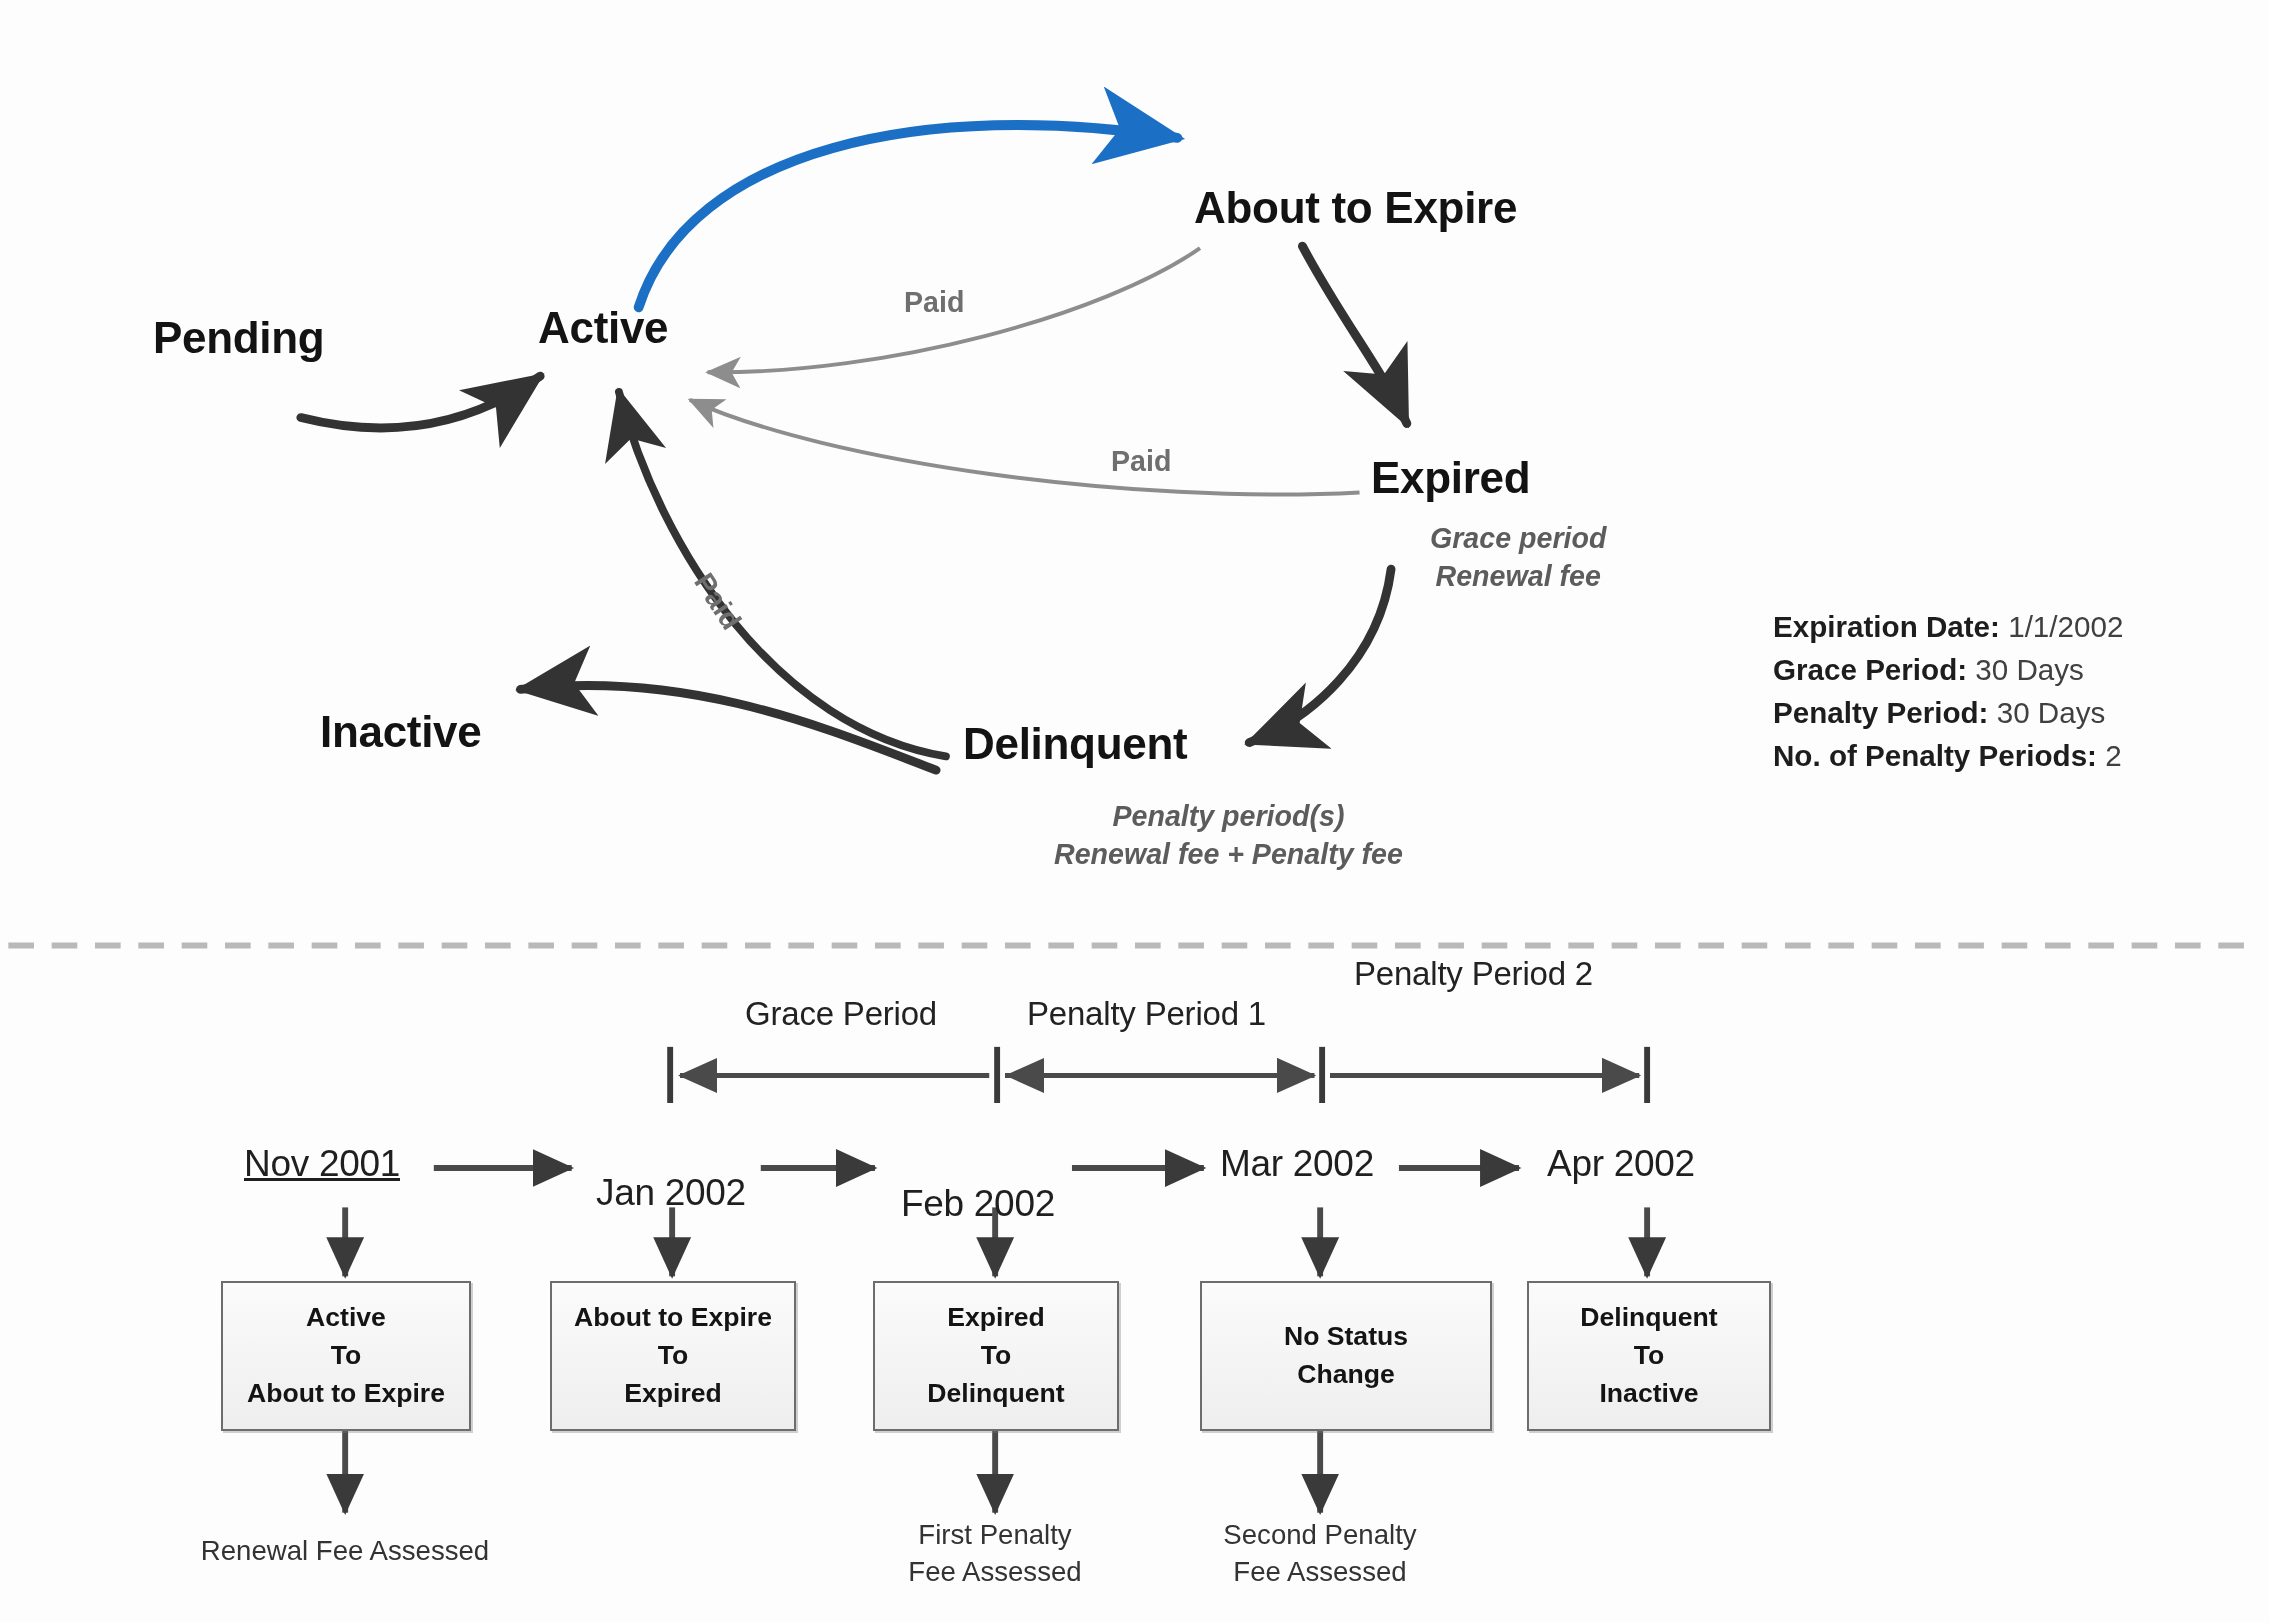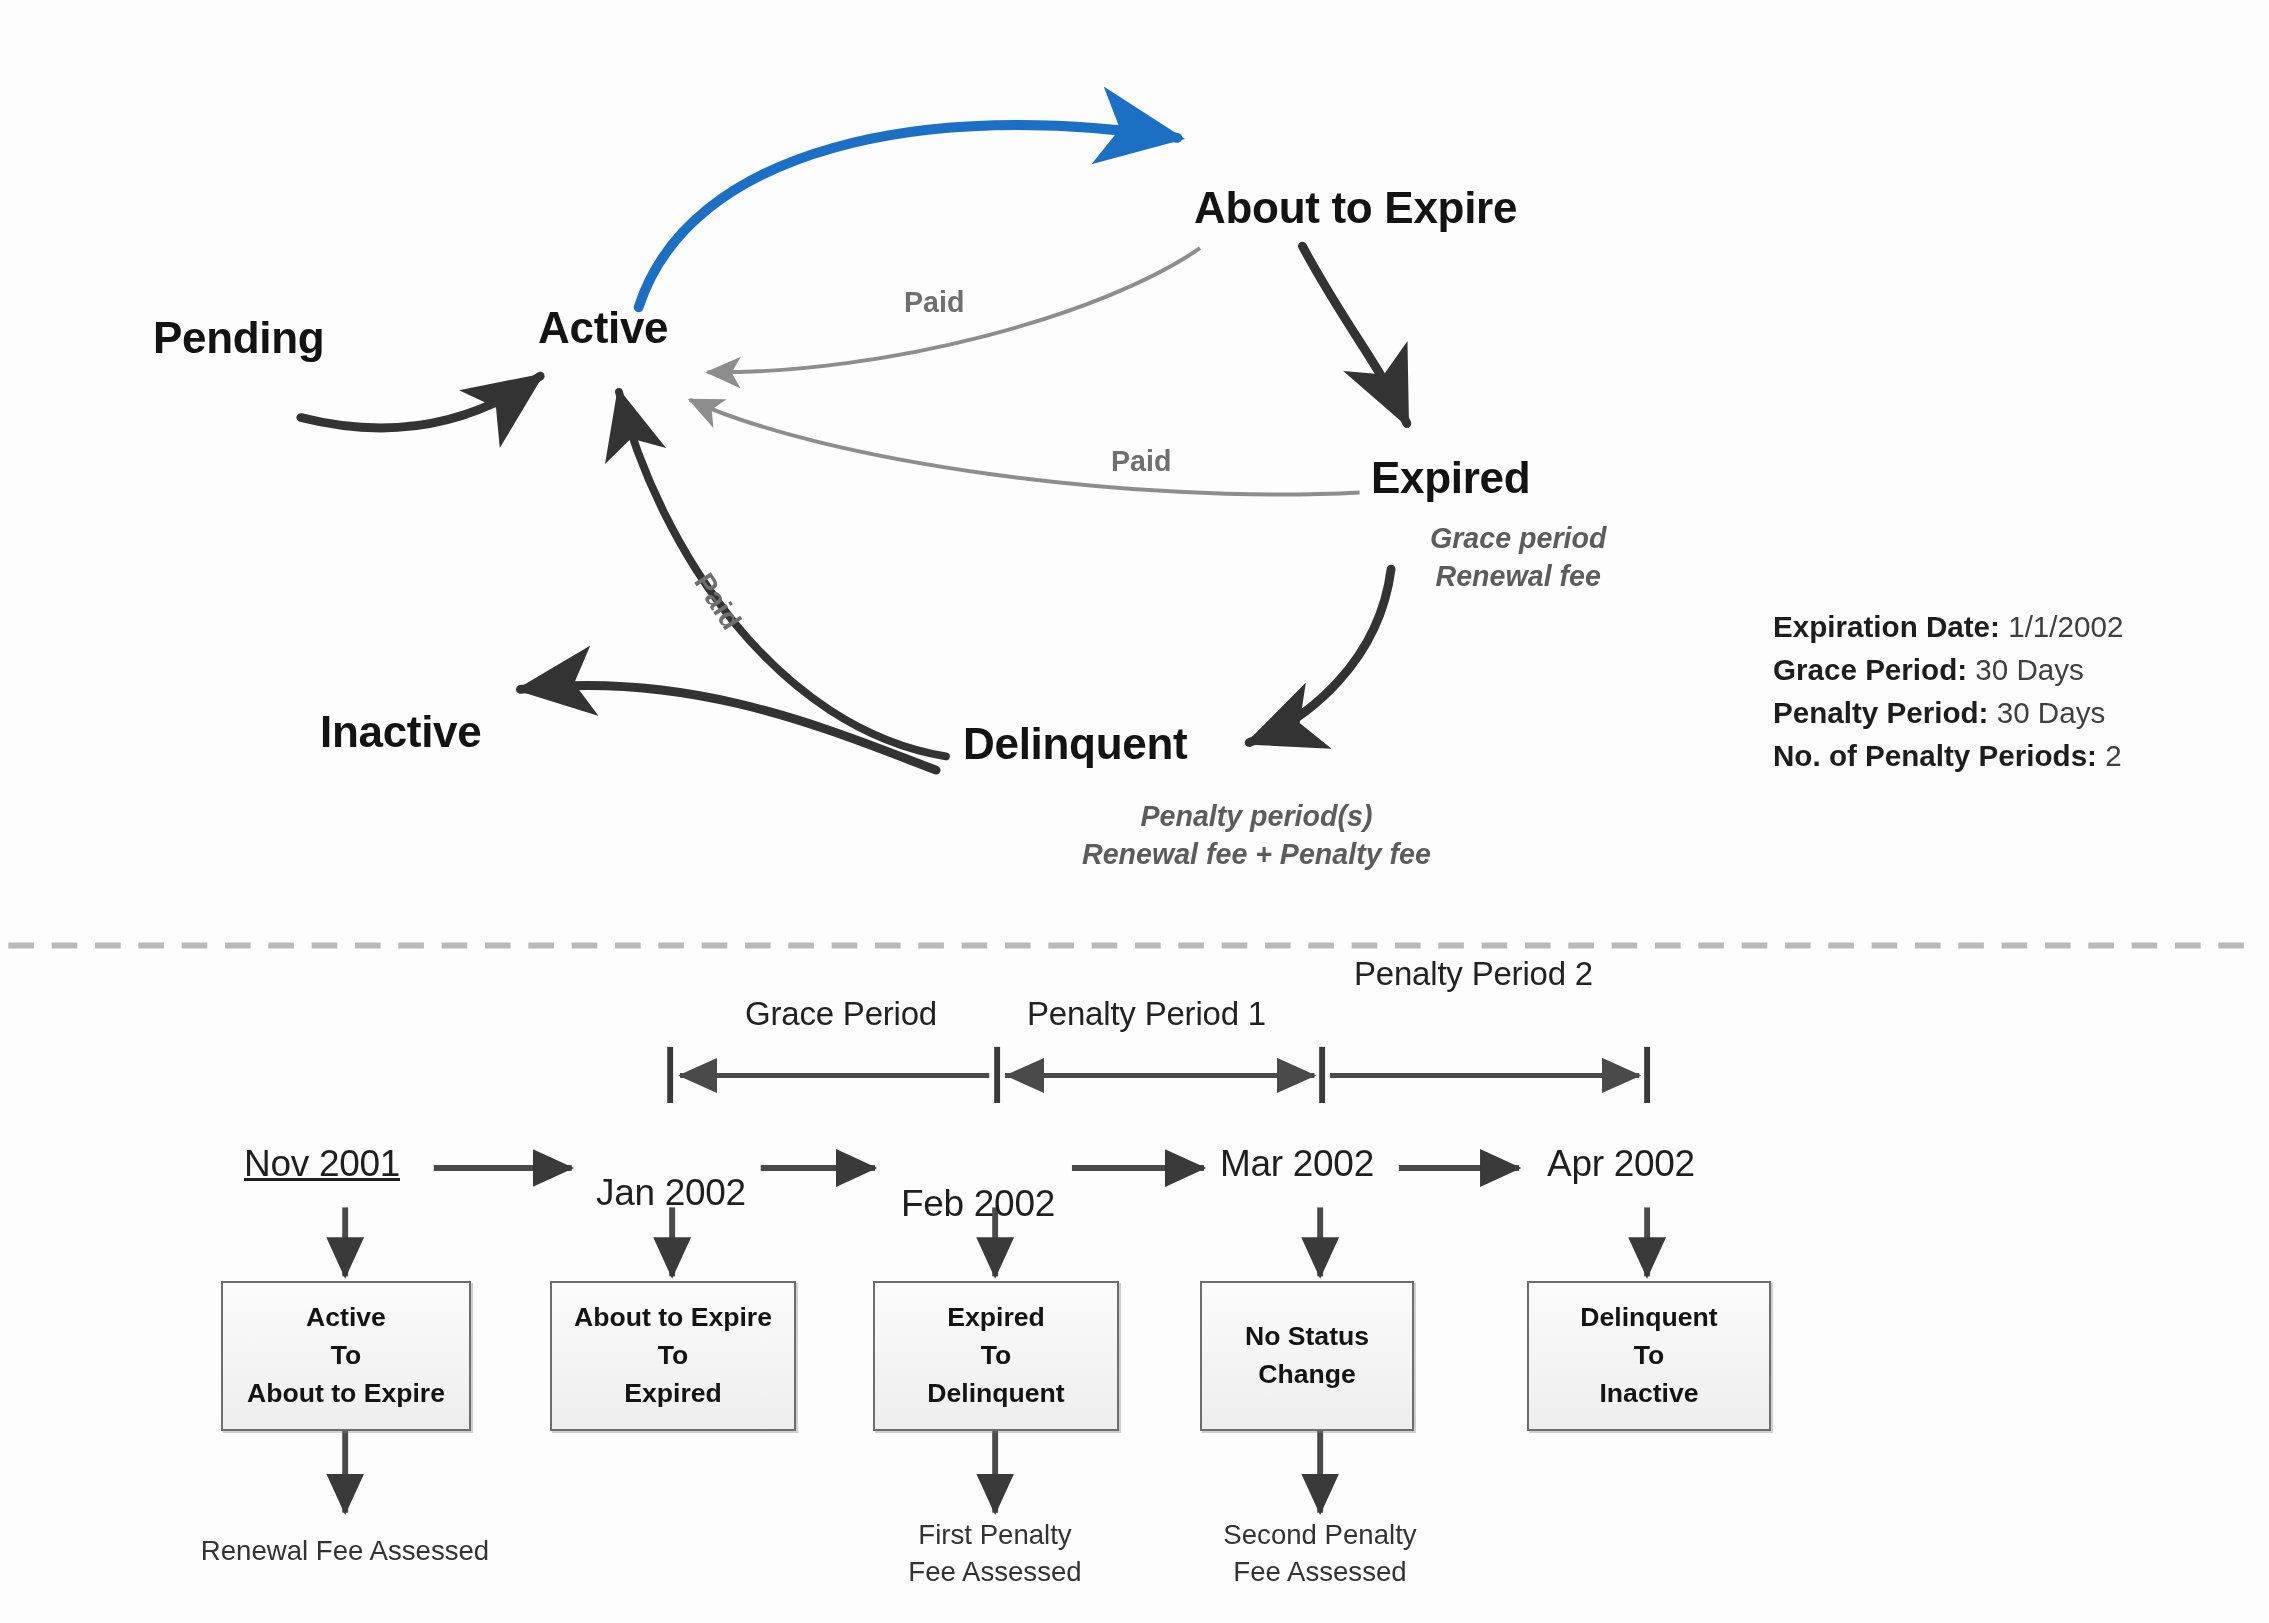--- a/index.html
+++ b/index.html
@@ -193,21 +193,21 @@
 
   <div class="lbl edge-label" style="left:1111px; top:445px;">Paid</div>
 
   <div class="lbl edge-label rot" style="left:715px; top:567px;">Paid</div>
 
   <div class="lbl annot" style="left:1430px; top:520px;">
     <div>Grace period</div>
     <div class="light" style="text-align:center;">Renewal fee</div>
   </div>
 
-  <div class="lbl annot" style="left:1054px; top:798px; text-align:center;margin-left:28px;">
+  <div class="lbl annot" style="left:1054px; top:798px; text-align:center;">
     <div>Penalty period(s)</div>
     <div class="light">Renewal fee + Penalty fee</div>
   </div>
 
   <div class="lbl legend" style="left:1773px; top:606px;">
     <div>
       <span class="k">Expiration Date:</span>
       <span class="v">1/1/2002</span>
     </div>
     <div>
@@ -245,21 +245,21 @@
     <span>To</span>
     <span>Expired</span>
   </div>
 
   <div class="status-box" style="left:873px; top:1281px; width:246px; height:150px;">
     <span>Expired</span>
     <span>To</span>
     <span>Delinquent</span>
   </div>
 
-  <div class="status-box" style="left:1200px; top:1281px; width:214px; height:150px;">
+  <div class="status-box" style="left:1200px; top:1281px; width:292px; height:150px;">
     <span>No Status</span>
     <span>Change</span>
   </div>
 
   <div class="status-box" style="left:1527px; top:1281px; width:244px; height:150px;">
     <span>Delinquent</span>
     <span>To</span>
     <span>Inactive</span>
   </div>
 

